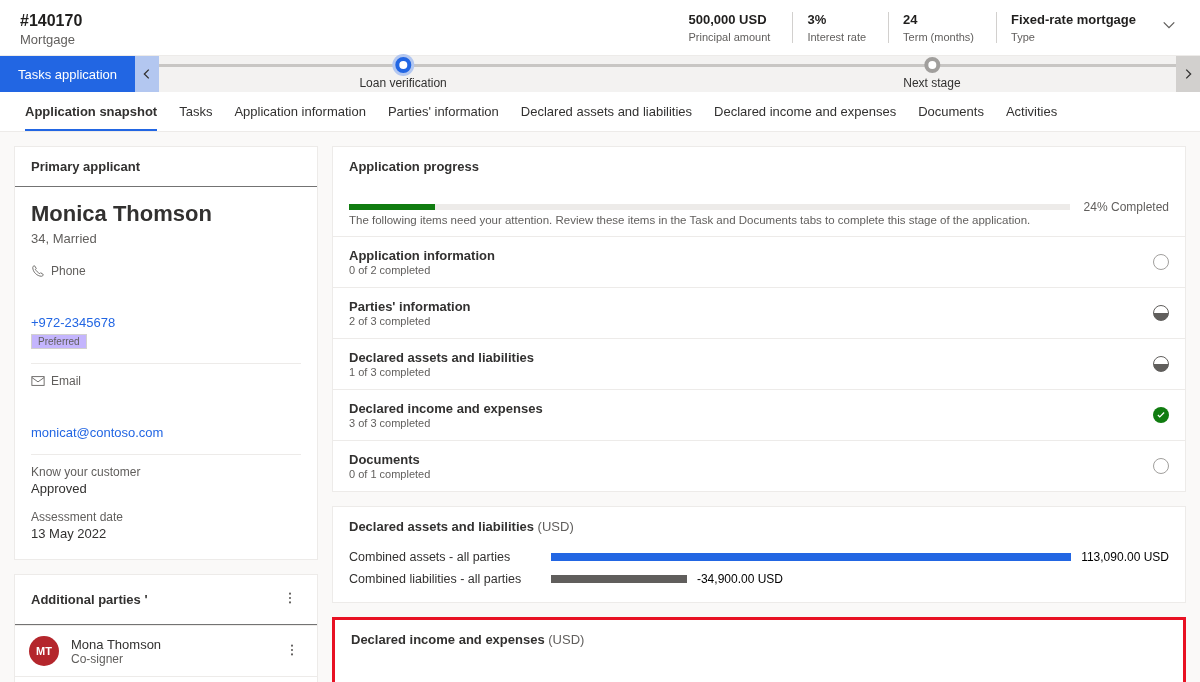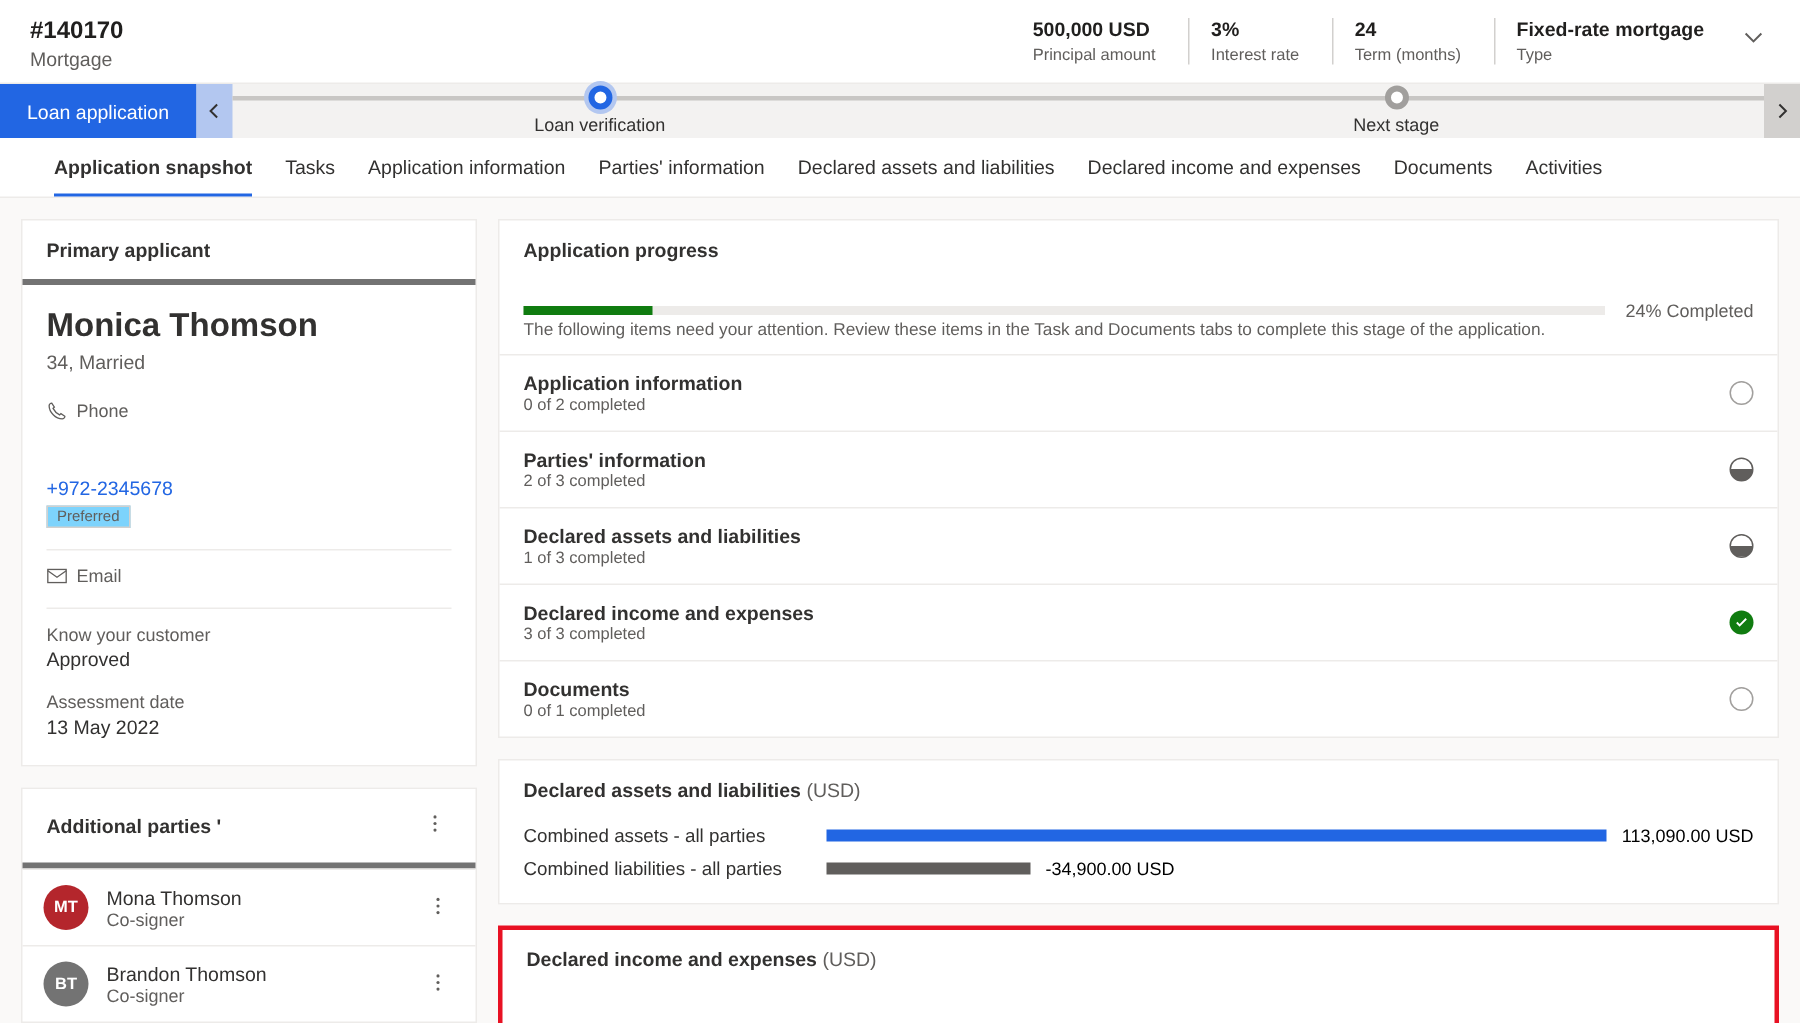--- a/index.html
+++ b/index.html
@@ -22,39 +22,39 @@
   .stage-arrow-btn { width: 24px; display: flex; align-items: center; justify-content: center; background: #b3c7f0; cursor: pointer; }
   .stage-arrow-btn.right { background: #d2d0ce; margin-left: auto; }
   .stage-track { flex: 1; position: relative; display: flex; align-items: center; }
   .stage-line { position: absolute; top: 8px; left: 0; right: 0; height: 3px; background: #c8c6c4; }
   .stage-node { position: absolute; top: 1px; text-align: center; transform: translateX(-50%); }
   .stage-dot { width: 16px; height: 16px; border-radius: 50%; background: #fff; border: 4px solid #2266E3; margin: 0 auto; box-shadow: 0 0 0 3px #b3c7f0; }
   .stage-dot.future { border-color: #a19f9d; box-shadow: none; }
   .stage-label { font-size: 12px; color: #323130; margin-top: 3px; white-space: nowrap; }
   
   
-  .tabs { display: flex; gap: 22px; padding: 0 36px; border-bottom: 1px solid #edebe9; }
+  .tabs { display: flex; gap: 22px; padding: 0 25px; border-bottom: 1px solid #edebe9; }
   .tab { padding: 12px 0 10px; font-size: 13px; color: #323130; cursor: pointer; border-bottom: 2px solid transparent; }
   .tab.active { font-weight: 600; border-bottom-color: #2266E3; }
   
   
   .content { display: flex; gap: 14px; padding: 14px 14px 8px; background: #faf9f8; }
   .col-left { width: 304px; display: flex; flex-direction: column; gap: 14px; }
   .col-right { flex: 1; display: flex; flex-direction: column; gap: 14px; }
   .card { background: #fff; border: 1px solid #edebe9; }
-  .card-title { padding: 12px 16px; font-size: 13px; font-weight: 600; border-bottom: 4px solid #737373; display: flex; justify-content: space-between; align-items: center; }
+  .card-title { padding: 12px 16px; font-size: 13px; font-weight: 600; border-bottom: 1px solid #737373; display: flex; justify-content: space-between; align-items: center; }
   .card-body { padding: 14px 16px; }
   
   
   .applicant-name { font-size: 22px; font-weight: 600; margin-bottom: 4px; }
   .applicant-sub { font-size: 13px; color: #605e5c; margin-bottom: 18px; }
   .contact-row { margin-bottom: 14px; }
   .contact-label { font-size: 12px; color: #605e5c; display: flex; align-items: center; gap: 6px; margin-bottom: 3px; }
   .contact-val { font-size: 13px; color: #2266E3; margin-top: 37px; }
-  .tag { display: inline-block; background: #7dd3fc; border: 1px solid #d2d0ce; padding: 1px 6px; font-size: 10px; color: #605e5c; margin-top: 4px; }
+  .tag { display: inline-block; background: #c4b5fd; border: 1px solid #d2d0ce; padding: 1px 6px; font-size: 10px; color: #605e5c; margin-top: 4px; }
   .hr { border: none; border-top: 1px solid #edebe9; margin: 10px 0; }
   .kv-label { font-size: 12px; color: #605e5c; margin-bottom: 2px; }
   .kv-val { font-size: 13px; color: #323130; margin-bottom: 14px; }
   
   
   .party-row { display: flex; align-items: center; padding: 10px 14px; border-top: 1px solid #edebe9; gap: 12px; }
   .avatar { width: 30px; height: 30px; border-radius: 50%; display: flex; align-items: center; justify-content: center; color: #fff; font-size: 11px; font-weight: 600; }
   .party-info .name { font-size: 13px; }
   .party-info .role { font-size: 12px; color: #605e5c; }
   .more-btn { margin-left: auto; cursor: pointer; color: #605e5c; padding: 4px; }
@@ -117,21 +117,21 @@
     </div>
     <div class="chev">
       <svg class="icon-svg" viewBox="0 0 16 16">
           <path d="M2 5l6 6 6-6" stroke="#605e5c" stroke-width="1.5" fill="none"></path>
         </svg>
     </div>
   </div>
 </div>
 
 <div class="stagebar">
-  <div class="stage-pill">Loan application</div>
+  <div class="stage-pill">Tasks application</div>
   <div class="stage-arrow-btn">
     <svg class="icon-svg" viewBox="0 0 16 16">
         <path d="M10 3L5 8l5 5" stroke="#323130" stroke-width="1.5" fill="none"></path>
       </svg>
   </div>
   <div class="stage-track">
     <div class="stage-line"></div>
     <div class="stage-node" style="left: 24%;">
       <div class="stage-dot"></div>
       <div class="stage-label">Loan verification</div>
@@ -180,20 +180,21 @@
         </div>
         <hr class="hr">
         <div class="contact-row">
           <div class="contact-label">
             <svg class="icon-svg" viewBox="0 0 16 16">
                 <rect x="1" y="3" width="14" height="10" fill="none" stroke="#605e5c"></rect>
                 <path d="M1 4l7 5 7-5" fill="none" stroke="#605e5c"></path>
               </svg>
             <span>Email</span>
           </div>
+          <div class="contact-val">monicat@contoso.com</div>
         </div>
         <hr class="hr">
         <div class="kv-label">Know your customer</div>
         <div class="kv-val">Approved</div>
         <div class="kv-label">Assessment date</div>
         <div class="kv-val" style="margin-bottom:4px">13 May 2022</div>
       </div>
     </div>
 
     <div class="card">

